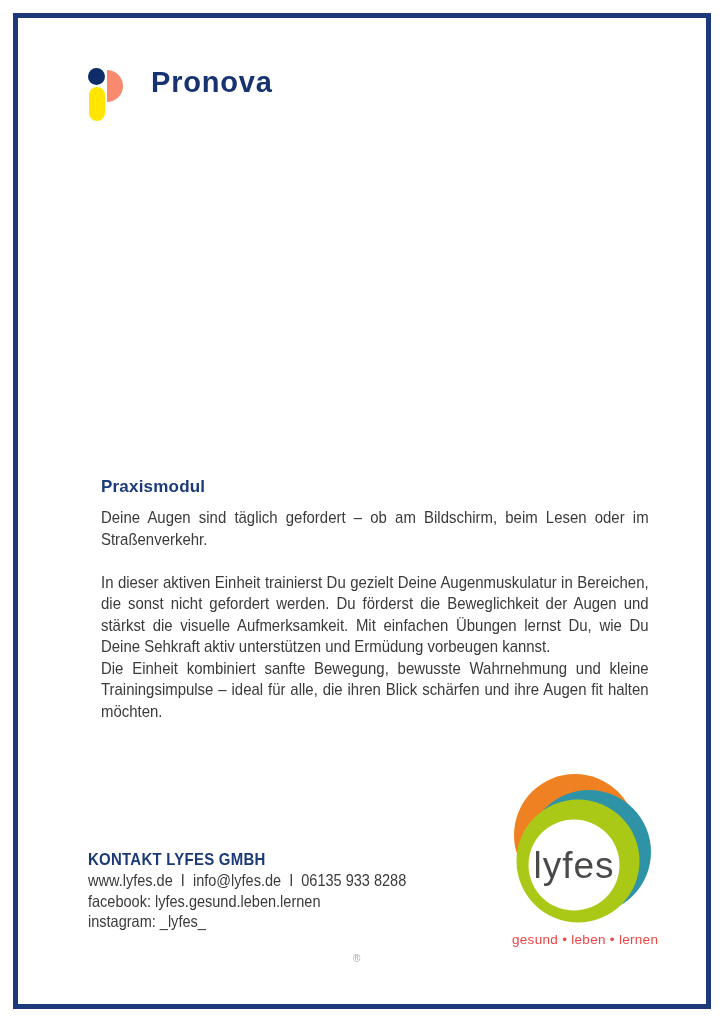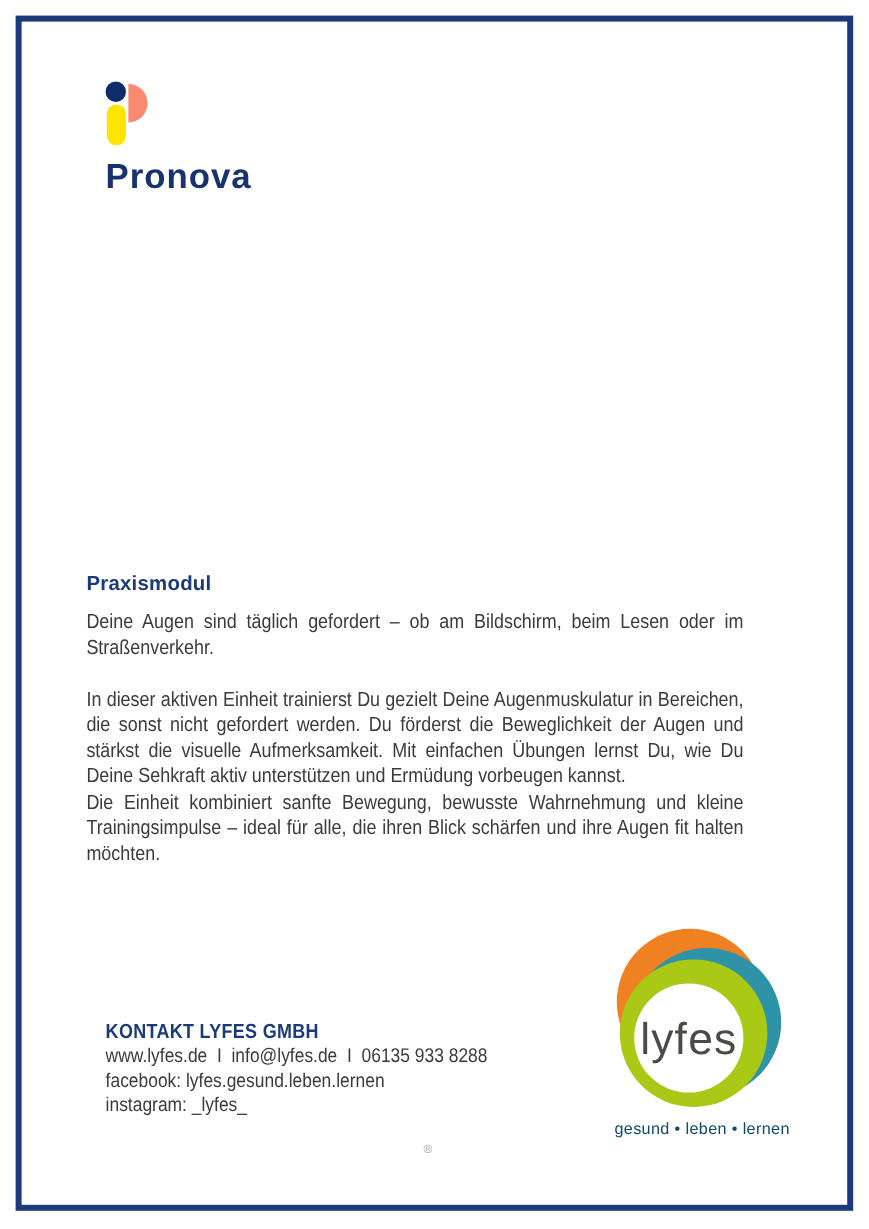--- a/index.html
+++ b/index.html
@@ -13,59 +13,59 @@
     overflow:hidden;
   }
   .frame {
     position:absolute;
     left:13px; top:13px; right:13px; bottom:15px;
     border:5px solid #1c3a7a;
     pointer-events:none;
   }
 
   
-  .brand { position:absolute; left:88px; top:66px; display:flex; gap:8px;flex-direction:column; }
+  .brand { position:absolute; left:88px; top:66px; display:flex; gap:27px; }
   .brand-mark { position:relative; width:36px; height:58px; }
   .brand-mark .dot  { position:absolute; left:0px;  top:2px;  width:17px; height:17px; border-radius:50%; background:#0e2d68; }
   .brand-mark .pill { position:absolute; left:1px;  top:21px; width:16px; height:34px; border-radius:8px;  background:#ffe500; }
   .brand-mark .half { position:absolute; left:19px; top:4px;  width:16px; height:32px; border-radius:0 16px 16px 0; background:#f98a70; }
   .brand-text { color:#16336f; font-weight:700; font-size:29px; line-height:25px; letter-spacing:0.8px; padding-top:4px; }
 
   
   .hero { position:absolute; left:88px; top:276px; color:#16336f; }
   .hero h1 {
     font-size:62px; font-weight:400; line-height:62px; letter-spacing:2px;
     transform:scaleX(0.72); transform-origin:0 0; white-space:nowrap;
   }
   .hero .sub {
     margin-top:11px;
     font-size:39px; font-weight:400; line-height:43px; letter-spacing:0.5px;
     transform:scaleX(0.69); transform-origin:0 0; white-space:nowrap;
   }
 
   
-  .section { position:absolute; left:72px; top:477px; width:548px; }
+  .section { position:absolute; left:101px; top:477px; width:548px; }
   .section .label { color:#1b3a78; font-size:17px; font-weight:700; line-height:20px; margin-bottom:10px; letter-spacing:0.2px; }
   .bodytext {
     width:623px;
     transform:scaleX(0.879); transform-origin:0 0;
     color:#3b3b3b; font-size:17px; line-height:21.5px;
     text-align:justify;
   }
   .bodytext p + p.gap { margin-top:21.5px; }
 
   
   .contact { position:absolute; left:88px; top:849px; }
   .contact-inner { transform:scaleX(0.88); transform-origin:0 0; }
   .contact .heading { color:#1b3a78; font-size:17px; font-weight:700; line-height:21px; letter-spacing:0.3px; white-space:pre; }
   .contact .line { color:#3b3b3b; font-size:16.5px; line-height:20.6px; white-space:pre; }
 
   
   .lyfes { position:absolute; left:512px; top:772px; width:142px; text-align:center; }
-  .lyfes .tagline { margin-top:4px; color:#0c4a6e; font-size:13.5px; letter-spacing:0.3px; white-space:pre; }
+  .lyfes .tagline { margin-top:4px; color:#ef4444; font-size:13.5px; letter-spacing:0.3px; white-space:pre; }
 
   
   .regmark { position:absolute; left:353px; top:953px; font-size:10px; color:#a7a7a7; }
 </style>
 </head>
 <body>
 
 <div class="page">
 
   <div class="frame"></div>

